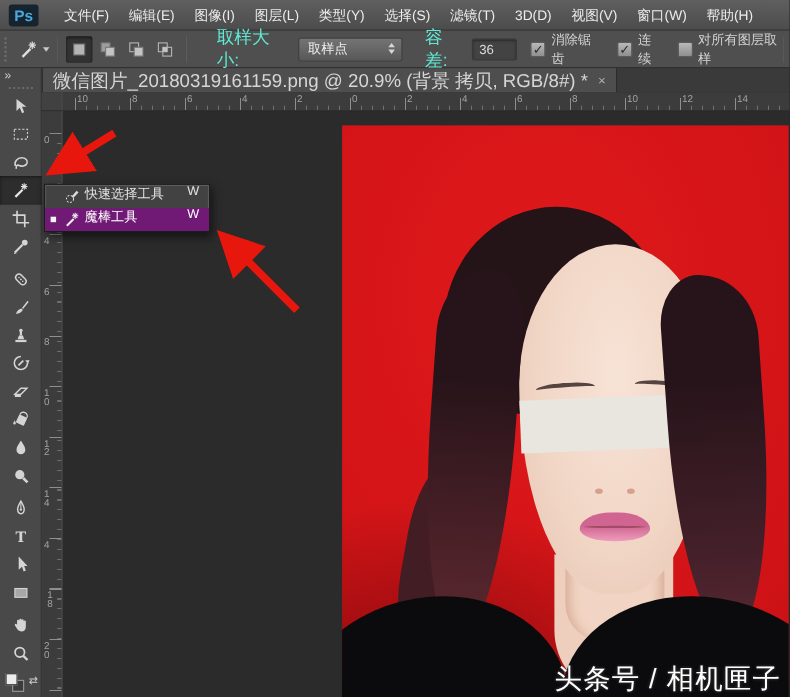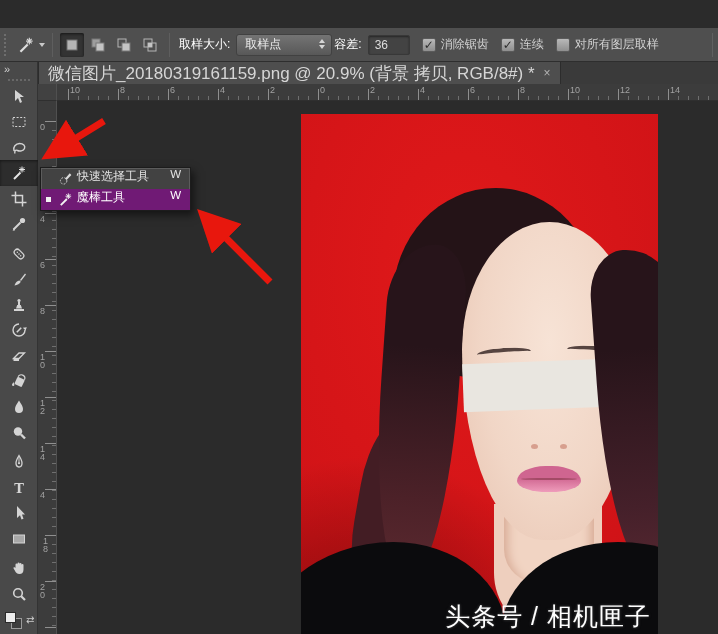--- a/index.html
+++ b/index.html
@@ -21,21 +21,21 @@
   .optionsbar{position:absolute;left:0;top:28px;width:718px;height:34px;
     background:#4f4f4f;display:flex;align-items:center;border-bottom:1px solid #2e2e2e;}
   .ob-grip{width:4px;height:22px;border-left:2px dotted #6e6e6e;margin-left:4px;}
   .ob-tool{display:flex;align-items:center;margin-left:8px;}
   .ob-tool .caret{width:0;height:0;border-left:3.5px solid transparent;
     border-right:3.5px solid transparent;border-top:4px solid #c9c9c9;margin-left:3px;}
   .ob-sep{width:1px;height:24px;background:#404040;border-right:1px solid #5e5e5e;margin:0 7px;}
   .mode-btns{display:flex;gap:2px;}
   .mode-btn{width:24px;height:24px;display:flex;align-items:center;justify-content:center;border-radius:2px;}
   .mode-btn.active{background:#333;box-shadow:inset 0 1px 3px rgba(0,0,0,.6);}
-  .ob-label{font-size:12px;color:#ffffff;margin:0 6px 0 2px;}
+  .ob-label{font-size:16px;color:#5eead4;margin:0 6px 0 20px;}
   .dropdown{width:96px;height:22px;background:linear-gradient(#747474,#585858);
     border:1px solid #414141;border-radius:3px;display:flex;align-items:center;
     font-size:12px;color:#ececec;padding-left:8px;position:relative;text-align:center;}
   .dd-spin{position:absolute;right:6px;top:4px;display:flex;flex-direction:column;gap:2px;}
   .dd-spin i{width:0;height:0;border-left:3.5px solid transparent;border-right:3.5px solid transparent;}
   .dd-spin .up{border-bottom:4px solid #d6d6d6;}
   .dd-spin .dn{border-top:4px solid #d6d6d6;}
   .ob-input{width:42px;height:20px;background:#434343;border:1px solid #383838;
     box-shadow:inset 0 1px 2px rgba(0,0,0,.45);border-radius:2px;color:#dcdcdc;
     font-size:12px;line-height:18px;padding-left:6px;}
@@ -85,21 +85,21 @@
   .vruler .ticks{position:absolute;top:20px;bottom:0;right:0;width:12px;
     background-image:
       repeating-linear-gradient(to bottom,#8f8f8f 0 1px,transparent 1px 46px),
       repeating-linear-gradient(to bottom,#6f6f6f 0 1px,transparent 1px 9px);
     background-size:11px 100%,4px 100%;background-position:right top,right top;
     background-repeat:no-repeat;}
   .vlabel{position:absolute;left:2px;font-size:9px;color:#a2a2a2;width:8px;
     word-break:break-all;line-height:8px;}
   .canvas{flex:1;background:#2b2b2b;position:relative;overflow:hidden;}
   
-  .photo{position:absolute;left:244px;top:13px;width:357px;height:521px;overflow:hidden;
+  .photo{position:absolute;left:254px;top:13px;width:406px;height:521px;overflow:hidden;
     background:
       radial-gradient(ellipse 150% 90% at 18% 100%, rgba(40,0,0,.45) 0%, rgba(40,0,0,0) 38%),
       radial-gradient(ellipse 120% 120% at 45% 30%, #e0191a 0%, #d11317 55%, #bb0f13 100%);}
   .hair-main{position:absolute;left:92px;top:74px;width:205px;height:190px;background:#241317;
     border-radius:50% 50% 42% 42%/ 58% 58% 42% 42%;}
   .hair-left{position:absolute;left:78px;top:130px;width:78px;height:340px;
     background:linear-gradient(#27141a 30%,#4c2128 75%,#5c2a30);
     border-radius:60% 40% 50% 50%/ 18% 14% 60% 60%;transform:rotate(4deg);}
   .hair-right{position:absolute;left:298px;top:135px;width:88px;height:330px;
     background:linear-gradient(#27141a 30%,#45202a 78%,#572831);
@@ -146,20 +146,36 @@
   .fly-label{flex:1;margin-left:2px;}
   .fly-key{margin-right:9px;font-size:11.5px;}
   
   .arrows{position:absolute;left:0;top:0;width:718px;height:634px;z-index:50;pointer-events:none;}
 </style>
 </head>
 <body>
 
 <div id="app">
 
+  <div class="menubar">
+    <div class="ps-logo">Ps</div>
+    <div class="menu-items" id="menu-items">
+        <span class="menu-item">文件(F)</span>
+        <span class="menu-item">编辑(E)</span>
+        <span class="menu-item">图像(I)</span>
+        <span class="menu-item">图层(L)</span>
+        <span class="menu-item">类型(Y)</span>
+        <span class="menu-item">选择(S)</span>
+        <span class="menu-item">滤镜(T)</span>
+        <span class="menu-item">3D(D)</span>
+        <span class="menu-item">视图(V)</span>
+        <span class="menu-item">窗口(W)</span>
+        <span class="menu-item">帮助(H)</span>
+      </div>
+  </div>
 
   <div class="optionsbar">
     <div class="ob-grip"></div>
     <div class="ob-tool">
       <svg width="20" height="20" viewBox="0 0 18 18">
         <line x1="4" y1="15" x2="10.5" y2="8.5" stroke="#dedede" stroke-width="2"></line>
         <g stroke="#dedede" stroke-width="1">
           <line x1="12" y1="2.5" x2="12" y2="8.5"></line>
             <line x1="9" y1="5.5" x2="15" y2="5.5"></line>
           <line x1="9.9" y1="3.4" x2="14.1" y2="7.6"></line>

